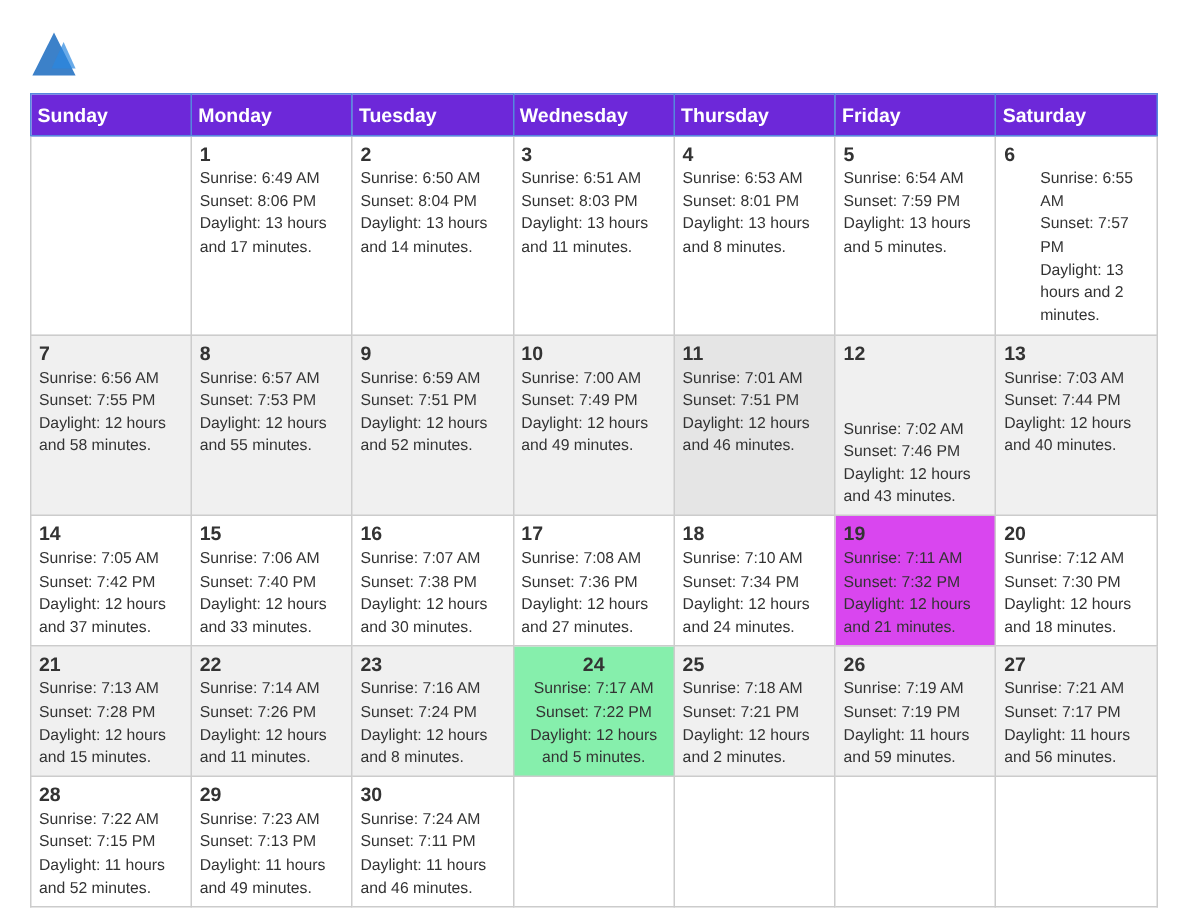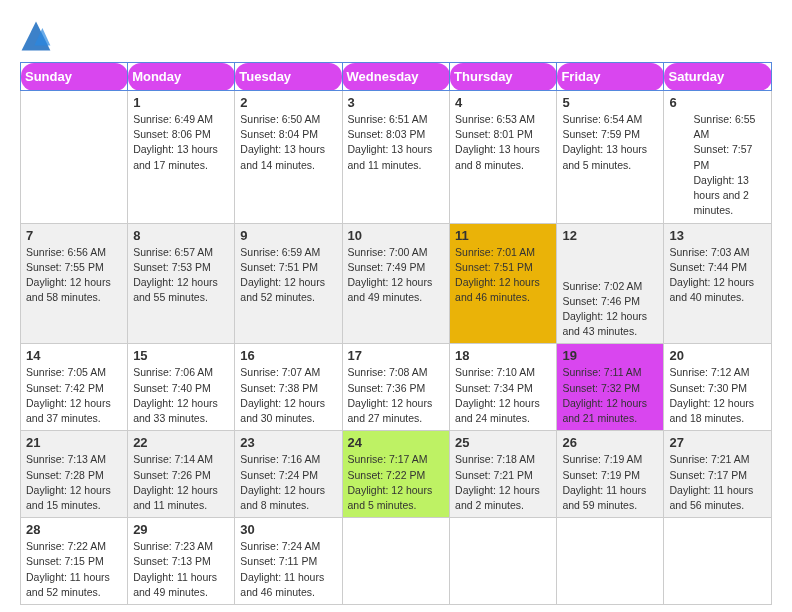--- a/index.html
+++ b/index.html
@@ -73,21 +73,21 @@
       margin-bottom: 2px;
     }
     .day-info {
       font-size: 10.5px;
       line-height: 1.45;
       color: #333;
     }
     tr:nth-child(odd) td { background: #fff; }
     tr:nth-child(even) td { background: #f5f5f5; }
     
-    tr:first-child th { background: #d946ef; border-radius: 13px; }
+    tr:first-child th { background: #6d28d9; }
   </style>
 </head>
 <body>
 
 <div class="header">
   <div class="logo">
     <svg class="logo-icon" viewBox="0 0 40 40">
       <polygon points="20,2 38,38 2,38" fill="#1a6bbf" opacity="0.85"></polygon>
       <polygon points="28,10 38,32 18,32" fill="#2a88e0" opacity="0.7"></polygon>
     </svg>
@@ -172,21 +172,21 @@
           <div class="day-info" style="white-space: pre-line;">Sunrise: 6:59 AM
 Sunset: 7:51 PM
 Daylight: 12 hours and 52 minutes.</div>
         </td>
         <td style="background: rgb(240, 240, 240);">
           <div class="day-number">10</div>
           <div class="day-info" style="white-space: pre-line;">Sunrise: 7:00 AM
 Sunset: 7:49 PM
 Daylight: 12 hours and 49 minutes.</div>
         </td>
-        <td style="background: #eab308;">
+        <td style="background: #e5e5e5;">
           <div class="day-number">11</div>
           <div class="day-info" style="white-space: pre-line;">Sunrise: 7:01 AM
 Sunset: 7:51 PM
 Daylight: 12 hours and 46 minutes.</div>
         </td>
         <td style="background: rgb(240, 240, 240);">
           <div class="day-number">12</div>
           <div class="day-info" style="white-space: pre-line; margin-top: 36px;">Sunrise: 7:02 AM
 Sunset: 7:46 PM
 Daylight: 12 hours and 43 minutes.</div>
@@ -254,21 +254,21 @@
           <div class="day-info" style="white-space: pre-line;">Sunrise: 7:14 AM
 Sunset: 7:26 PM
 Daylight: 12 hours and 11 minutes.</div>
         </td>
         <td style="background: rgb(240, 240, 240);">
           <div class="day-number">23</div>
           <div class="day-info" style="white-space: pre-line;">Sunrise: 7:16 AM
 Sunset: 7:24 PM
 Daylight: 12 hours and 8 minutes.</div>
         </td>
-        <td style="background: #bef264;">
+        <td style="background: #86efac; text-align: center;">
           <div class="day-number">24</div>
           <div class="day-info" style="white-space: pre-line;">Sunrise: 7:17 AM
 Sunset: 7:22 PM
 Daylight: 12 hours and 5 minutes.</div>
         </td>
         <td style="background: rgb(240, 240, 240);">
           <div class="day-number">25</div>
           <div class="day-info" style="white-space: pre-line;">Sunrise: 7:18 AM
 Sunset: 7:21 PM
 Daylight: 12 hours and 2 minutes.</div>

